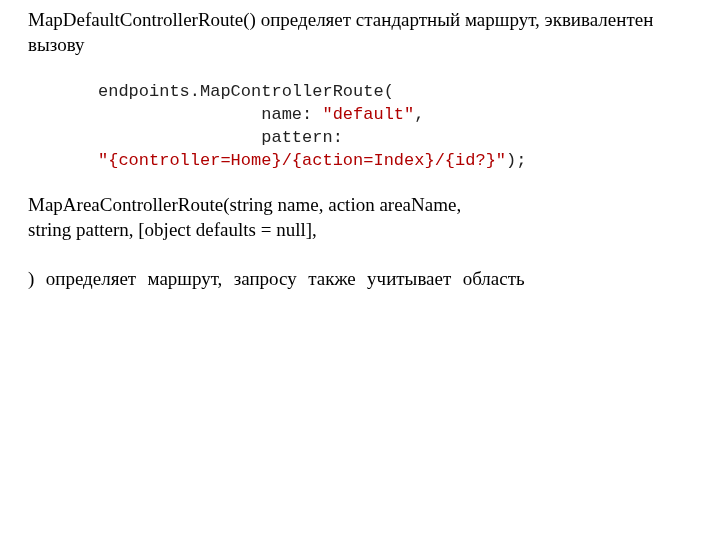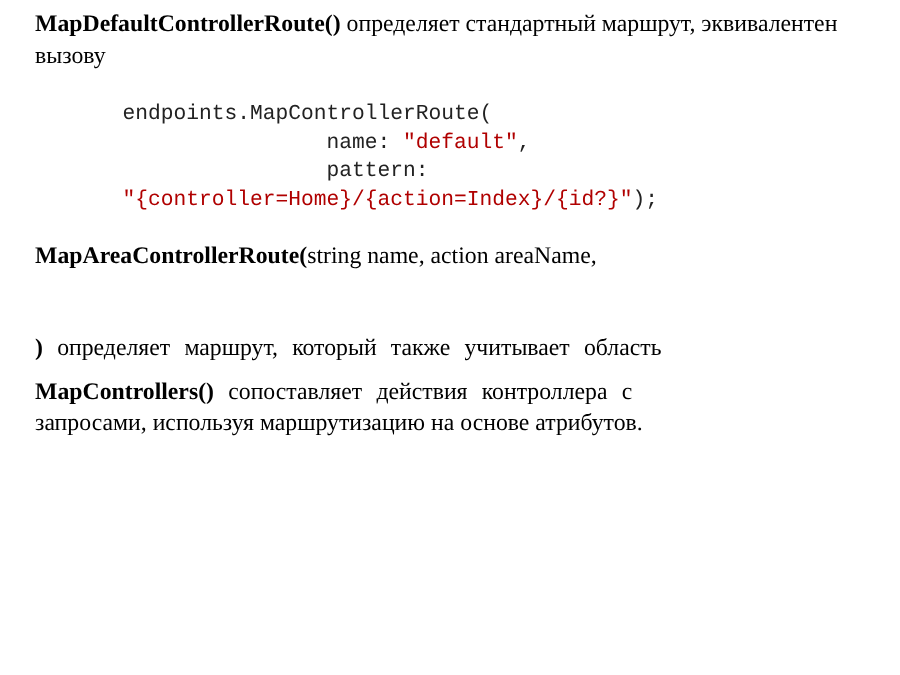--- a/index.html
+++ b/index.html
@@ -13,21 +13,21 @@
     background: #fff;
     line-height: 1.3;
     box-sizing: border-box;
   }
   .page {
     padding: 8px 28px 8px 28px;
   }
   .para {
     margin: 0 0 10px 0;
   }
-  .bold { font-weight: bold; }
+  .bold { font-weight: normal; }
   .justify { text-align: justify; }
   .code-block {
     font-family: Consolas, "Courier New", monospace;
     font-size: 17px;
     color: #222;
     white-space: pre;
     margin: 24px 0 20px 70px;
     line-height: 1.35;
   }
   .red { color: #b00000; }
@@ -42,24 +42,20 @@
     <span class="bold">MapDefaultControllerRoute()</span><span> определяет стандартный маршрут, эквивалентен вызову</span>
   </p>
 
   <div class="code-block"><span>endpoints.MapControllerRoute(</span>
 <span>                name: </span><span class="red">"default"</span><span>,</span>
 <span>                pattern: </span>
 <span class="red">"{controller=Home}/{action=Index}/{id?}"</span><span>);</span></div>
 
   <p class="para">
     <span class="bold">MapAreaControllerRoute(</span><span>string name, action areaName,</span><br>
+    <span>string pattern, [object defaults = null],</span><br>
     <br>
-    <br>
-    <span class="bold">)</span><span class="bigspace"> определяет маршрут, который также учитывает область</span><br>
+    <span class="bold">)</span><span class="bigspace"> определяет маршрут, запросу также учитывает область</span><br>
   </p>
 
-  <p class="para">
-    <span class="bold">MapControllers()</span><span class="bigspace"> сопоставляет    действия    контроллера    с</span><br>
-    <span>запросами, используя маршрутизацию на основе атрибутов.</span>
-  </p>
 
 
 </div>
 
 </body></html>

